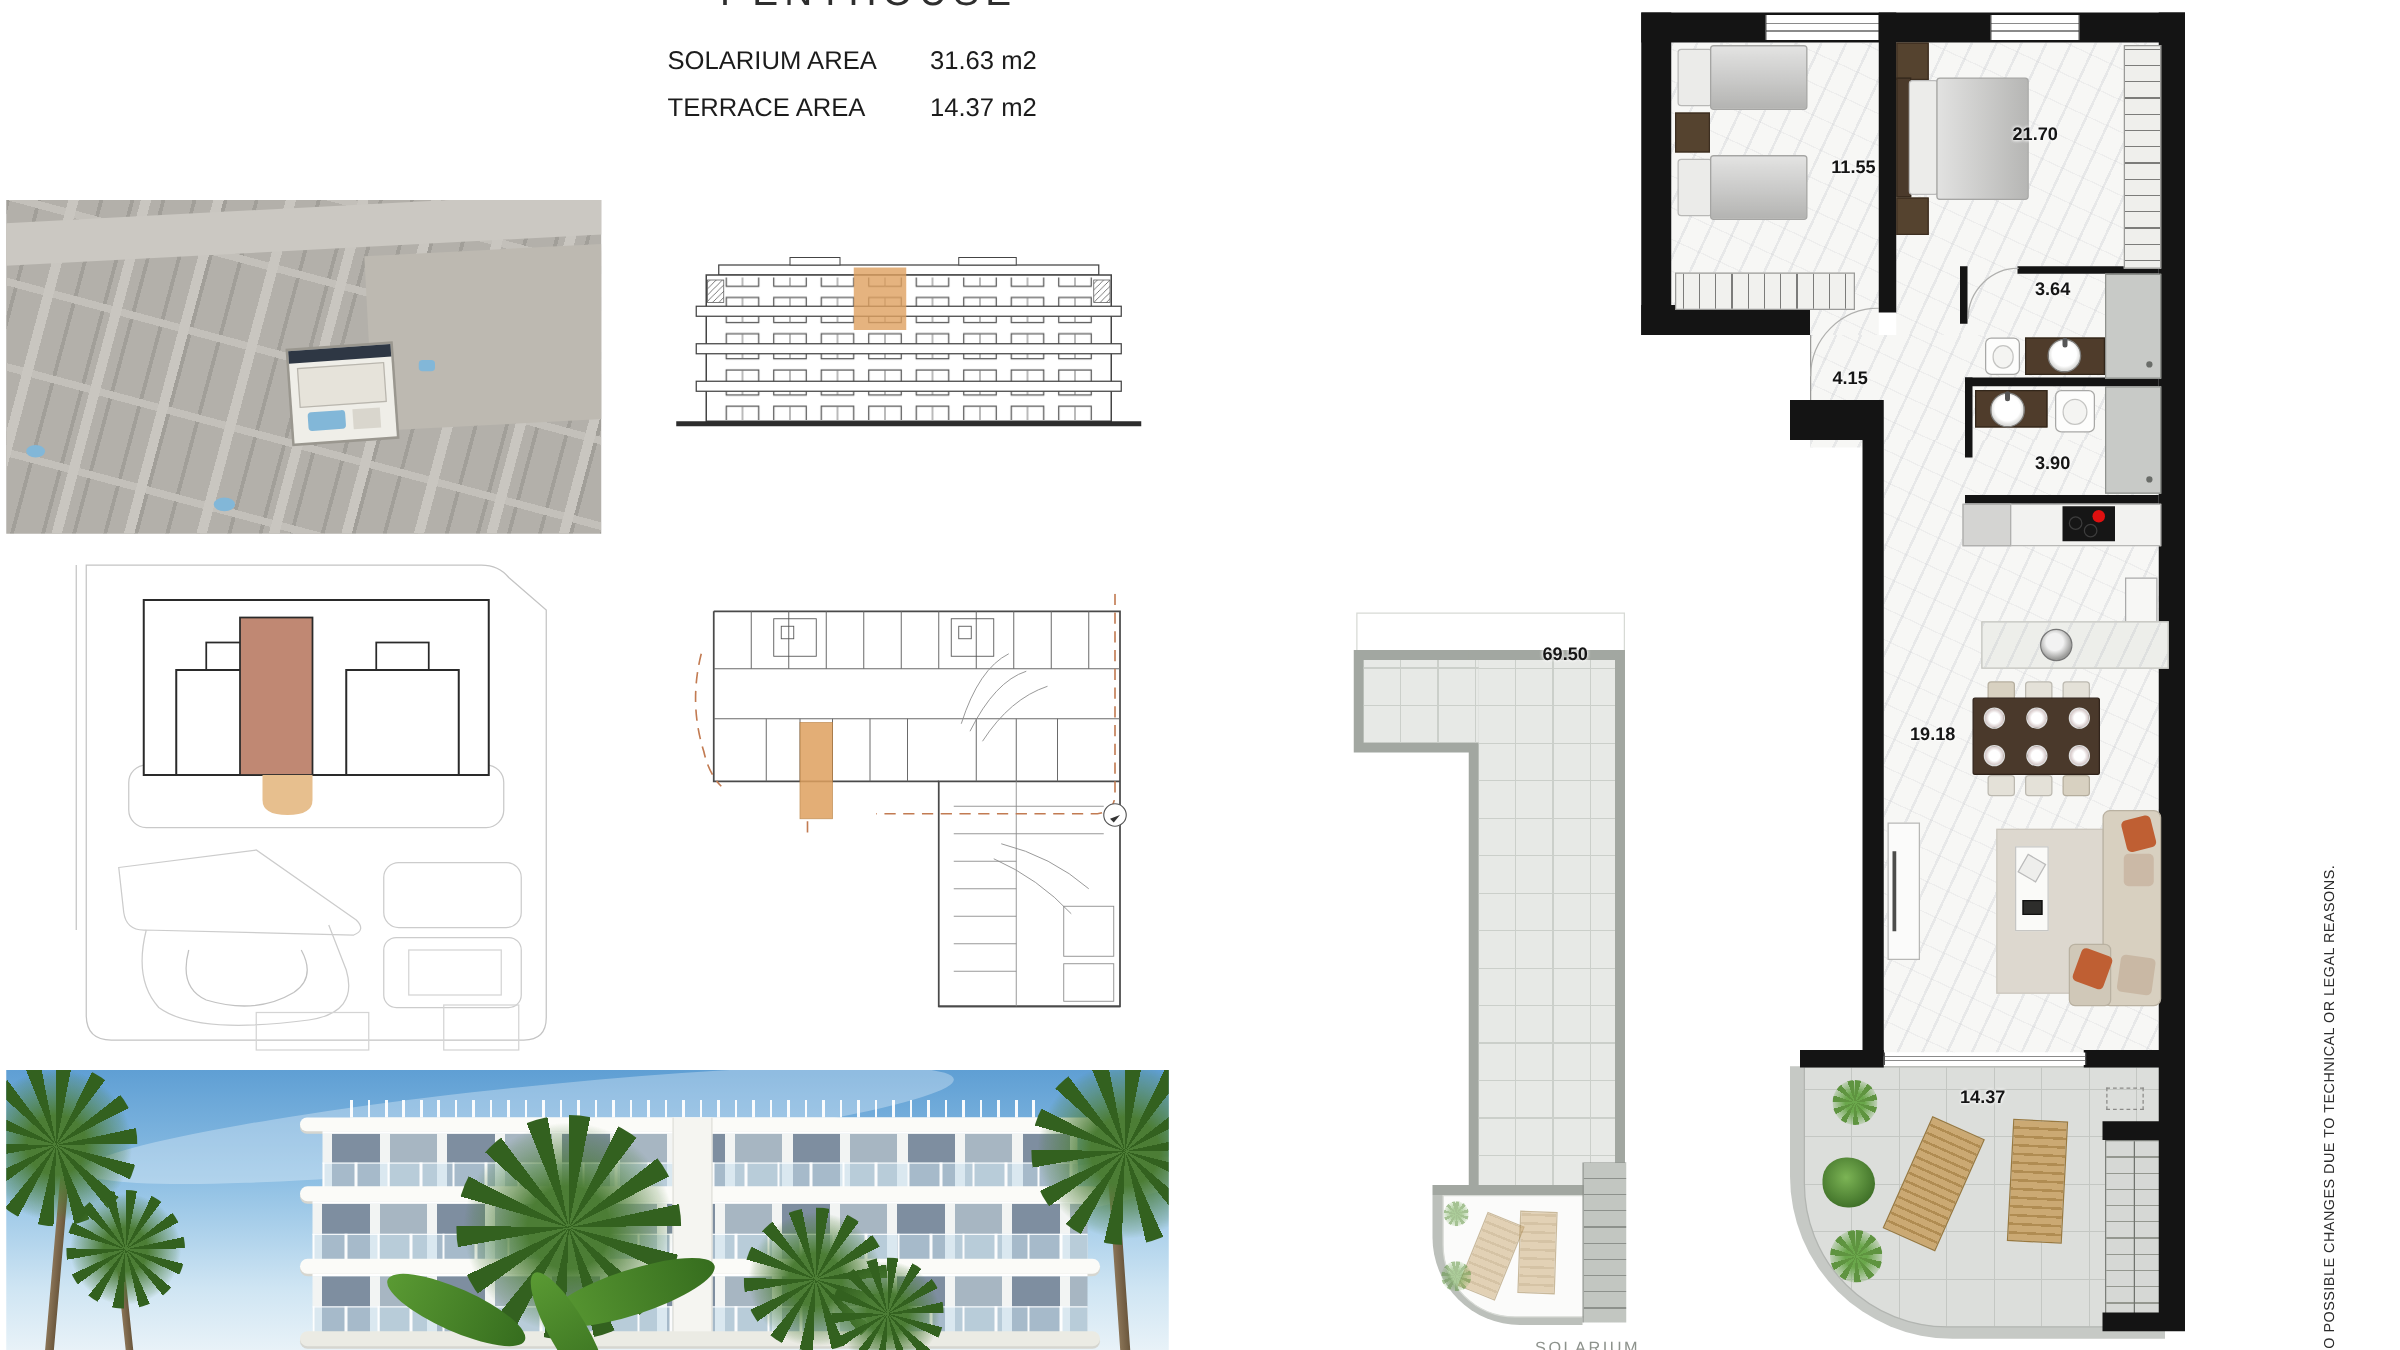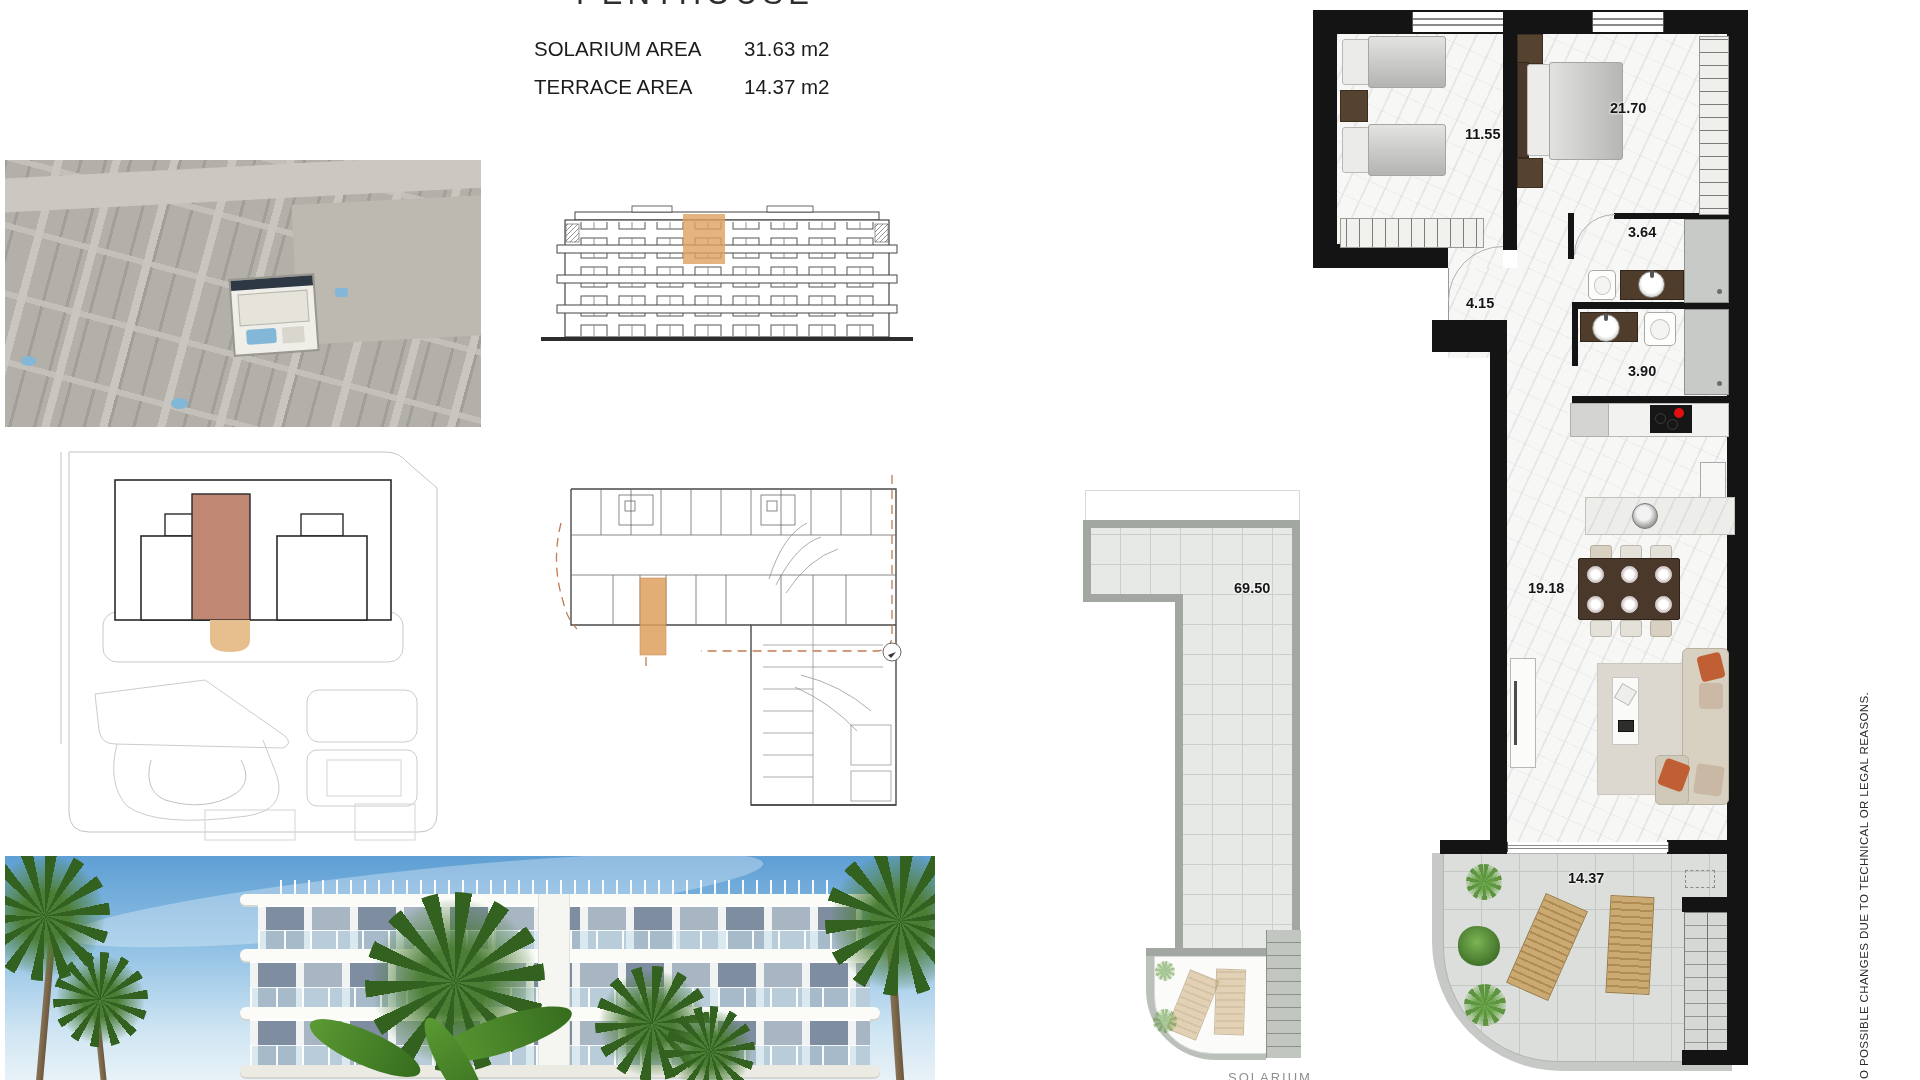--- a/index.html
+++ b/index.html
@@ -271,21 +271,21 @@
     <div class="trunk" style="left:886px;top:70px;width:8px;height:160px;transform:rotate(-4deg);"></div>
     <div class="frond" style="left:820px;top:-10px;width:150px;height:150px;"></div>
     <div class="frond" style="left:660px;top:150px;width:90px;height:90px;"></div>
   </div>
 
   <div class="abs" style="left:1085px;top:490px;width:213px;height:30px;border:1px solid #d7dad5;"></div>
   <div class="solwall" style="left:1083px;top:520px;width:217px;height:82px;"></div>
   <div class="solwall" style="left:1175px;top:520px;width:125px;height:442px;"></div>
   <div class="soltile" style="left:1091px;top:528px;width:201px;height:66px;"></div>
   <div class="soltile" style="left:1183px;top:528px;width:109px;height:426px;"></div>
-  <div class="rlabel" style="left:1234px;top:580px;">69.50</div>
+  <div class="rlabel" style="left:1234px;top:516px;">69.50</div>
 
   <div class="solwall" style="left:1146px;top:948px;width:154px;height:8px;"></div>
   <div class="abs" style="left:1146px;top:956px;width:120px;height:104px;background:#bcc0bb;border-bottom-left-radius:70px;"></div>
   <div class="abs" style="left:1154px;top:956px;width:112px;height:96px;background:#fbfbfa;border:1px solid #d7dad5;border-bottom-left-radius:58px;">
     <div class="lounger" style="left:22px;top:16px;width:30px;height:62px;transform:rotate(22deg);opacity:.5;"></div>
     <div class="lounger" style="left:60px;top:12px;width:28px;height:64px;transform:rotate(2deg);opacity:.5;"></div>
     <div class="plantStar" style="left:0px;top:4px;width:20px;height:20px;opacity:.55;"></div>
     <div class="plantStar" style="left:-2px;top:52px;width:24px;height:24px;opacity:.55;"></div>
   </div>
   <div class="abs" style="left:1266px;top:930px;width:34px;height:128px;background:repeating-linear-gradient(180deg,#c2c6c1 0 12px,#8d918c 12px 13px);border-left:1px solid #8d918c;"></div>

